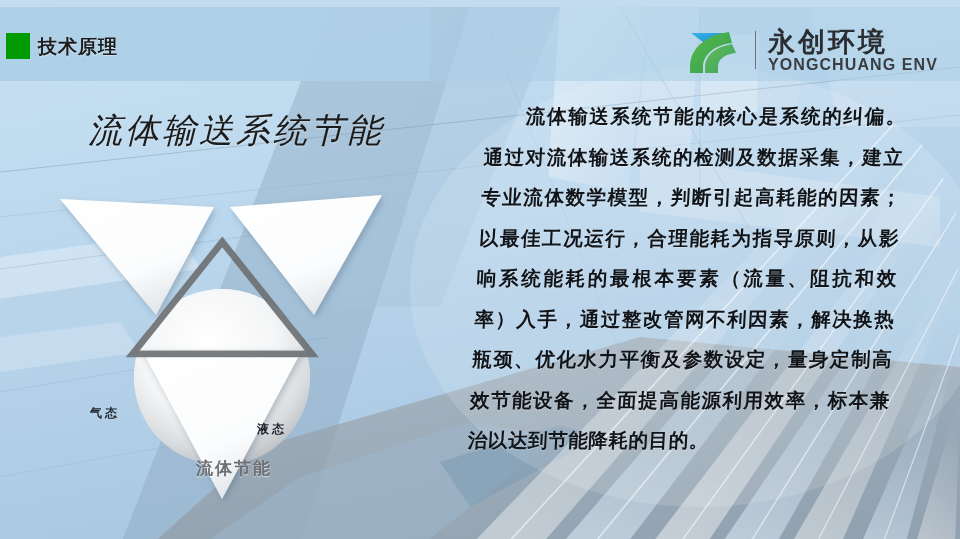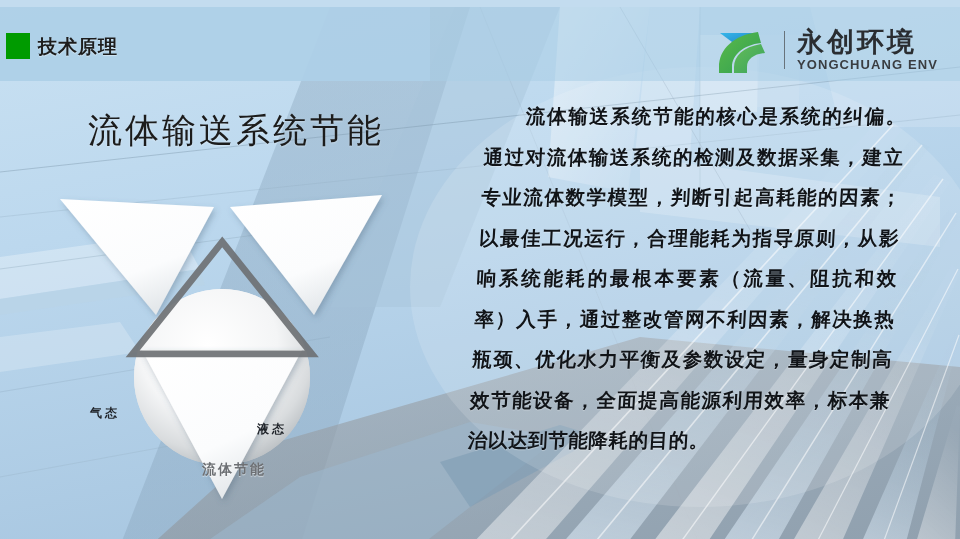--- a/index.html
+++ b/index.html
@@ -43,47 +43,48 @@
   .logo-mark{width:58px;height:48px;position:relative;margin-right:6px;}
   .logo-div{
     width:1px;height:38px;background:#5b6167;opacity:.85;margin:0 12px 0 4px;
   }
   .logo-text{display:flex;flex-direction:column;justify-content:space-between;}
   .logo-cn{
     font-size:27px;font-weight:bold;color:#2a2d31;letter-spacing:3px;
     line-height:29px;font-family:"Liberation Sans","DejaVu Sans",sans-serif;
   }
   .logo-en{
-    font-size:13px;font-weight:bold;color:#3a3d41;letter-spacing:1.1px;
+    font-size:16px;font-weight:bold;color:#3a3d41;letter-spacing:1.1px;
     line-height:14px;margin-top:1px;
   }
 
   
   .slide-title{
     position:absolute;left:88px;top:100px;z-index:15;
     font-size:34px;color:#1c1c1c;letter-spacing:3px;line-height:46px;
     font-family:"Liberation Sans","DejaVu Sans",sans-serif;
     text-shadow:0 1px 2px rgba(255,255,255,.35);
+    font-style:italic;
   }
 
   
   .diagram{
     position:absolute;left:52px;top:180px;width:360px;height:320px;z-index:14;
   }
   .diagram svg{position:absolute;left:0;top:0;width:360px;height:320px;}
   .dlabel{
     position:absolute;z-index:16;color:#20242a;font-weight:bold;
     font-size:12px;letter-spacing:3px;line-height:22px;text-align:center;
     font-family:"Liberation Sans","DejaVu Sans",sans-serif;
   }
   .dlabel.gas{left:38px;top:215px;}
   .dlabel.liq{left:205px;top:231px;}
   .dlabel.core{
     left:102px;top:271px;width:160px;color:#6d7074;font-weight:bold;
-    font-size:14px;letter-spacing:2px;
+    font-size:17px;letter-spacing:2px;
     text-shadow:0 1px 1px rgba(255,255,255,.6);
   }
 
   
   .para{
     position:absolute;left:487px;top:90px;width:420px;z-index:15;
     font-family:"DejaVu Serif","Liberation Serif",serif;
     font-size:19.5px;line-height:40.5px;color:#111418;
     letter-spacing:0.6px;text-align:justify;
     text-indent:40px;

